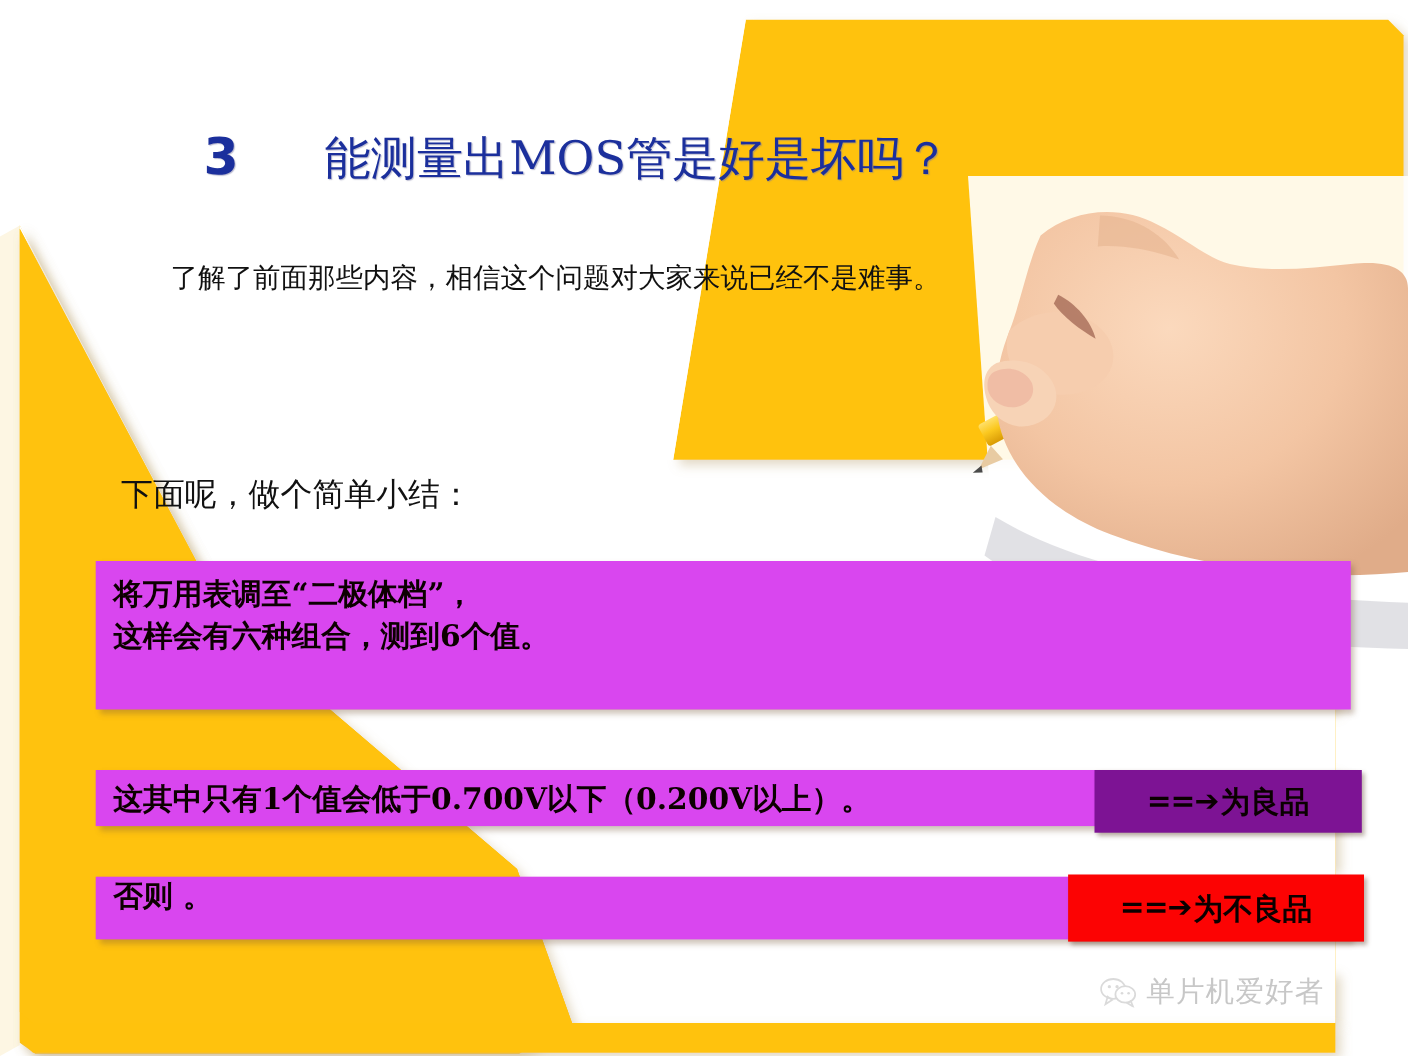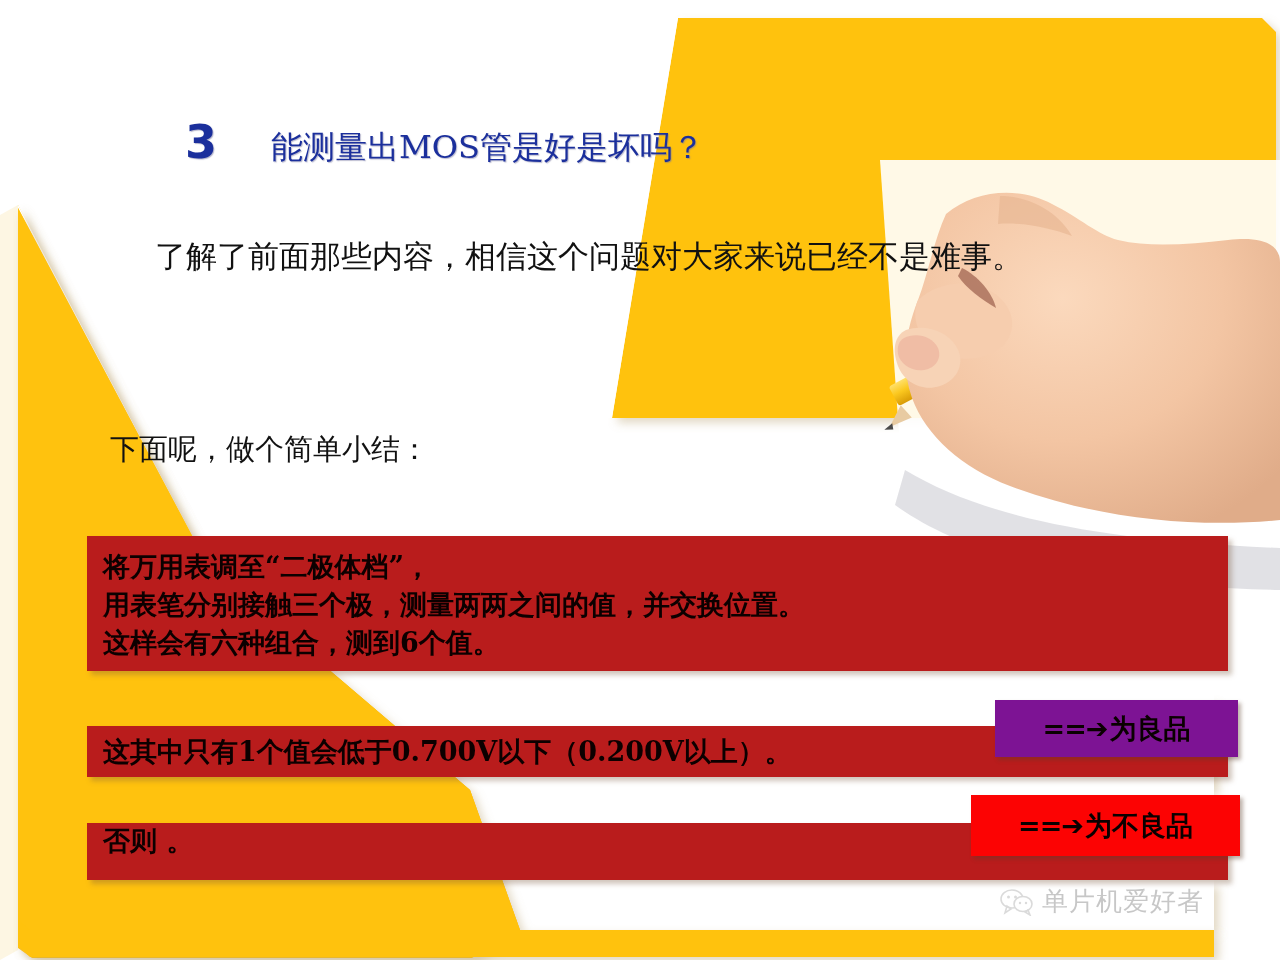--- a/index.html
+++ b/index.html
@@ -63,63 +63,62 @@
   }
   .title-number {
     font-family: "DejaVu Sans", "Liberation Sans", sans-serif;
     font-weight: bold;
     font-size: 46px;
     color: #1b2f9c;
     line-height: 1;
     text-shadow: 1px 1px 1px rgba(120,120,160,0.55);
   }
   .title-text {
-    margin-left: 54px;
-    font-family: "DejaVu Serif", "Liberation Serif", serif;
-    font-size: 32px;
+    margin-left: 78px;
+    font-family: "DejaVu Serif", "Liberation Serif", serif;
+    font-size: 42px;
     color: #1b2f9c;
     line-height: 1;
     white-space: nowrap;
     text-shadow: 1px 1px 1px rgba(120,120,160,0.5);
   }
 
   
   .para {
     position: absolute;
     font-family: "DejaVu Serif", "Liberation Serif", serif;
     color: #111111;
     white-space: nowrap;
     z-index: 7;
   }
   .para-intro {
     left: 155px;
     top: 236px;
-    font-size: 31px;
+    font-size: 25px;
   }
   .para-prompt {
     left: 100px;
     top: 320px;
     font-size: 31px;
     font-weight: bold;
     font-family: "DejaVu Sans", "Liberation Sans", sans-serif;
   }
   .para-summary {
     left: 110px;
     top: 430px;
     font-size: 29px;
   }
 
   
   .info-box {
     position: absolute;
-    background: #b91c1c;
+    background: #d946ef;
     box-shadow: 4px 4px 5px rgba(120, 90, 60, 0.35);
     z-index: 8;
     box-sizing: border-box;
-    margin-top: 26px;
   }
   .info-box-text {
     font-family: "DejaVu Serif", "Liberation Serif", serif;
     font-weight: bold;
     color: #0c0000;
     white-space: nowrap;
   }
 
   #box-steps {
     left: 87px;
@@ -305,21 +304,20 @@
     <span class="title-text">能测量出MOS管是好是坏吗？</span>
   </div>
 
   <div class="para para-intro">了解了前面那些内容，相信这个问题对大家来说已经不是难事。</div>
 
 
   <div class="para para-summary">下面呢，做个简单小结：</div>
 
   <div class="info-box" id="box-steps">
     <span class="info-box-text">将万用表调至“二极体档”，</span>
-    <span class="info-box-text">用表笔分别接触三个极，测量两两之间的值，并交换位置。</span>
     <span class="info-box-text">这样会有六种组合，测到6个值。</span>
   </div>
 
   <div class="info-box" id="box-good">
     <span class="info-box-text">这其中只有1个值会低于0.700V以下（0.200V以上）。</span>
   </div>
 
   <div class="info-box" id="box-bad">
     <span class="info-box-text">否则 。</span>
   </div>

